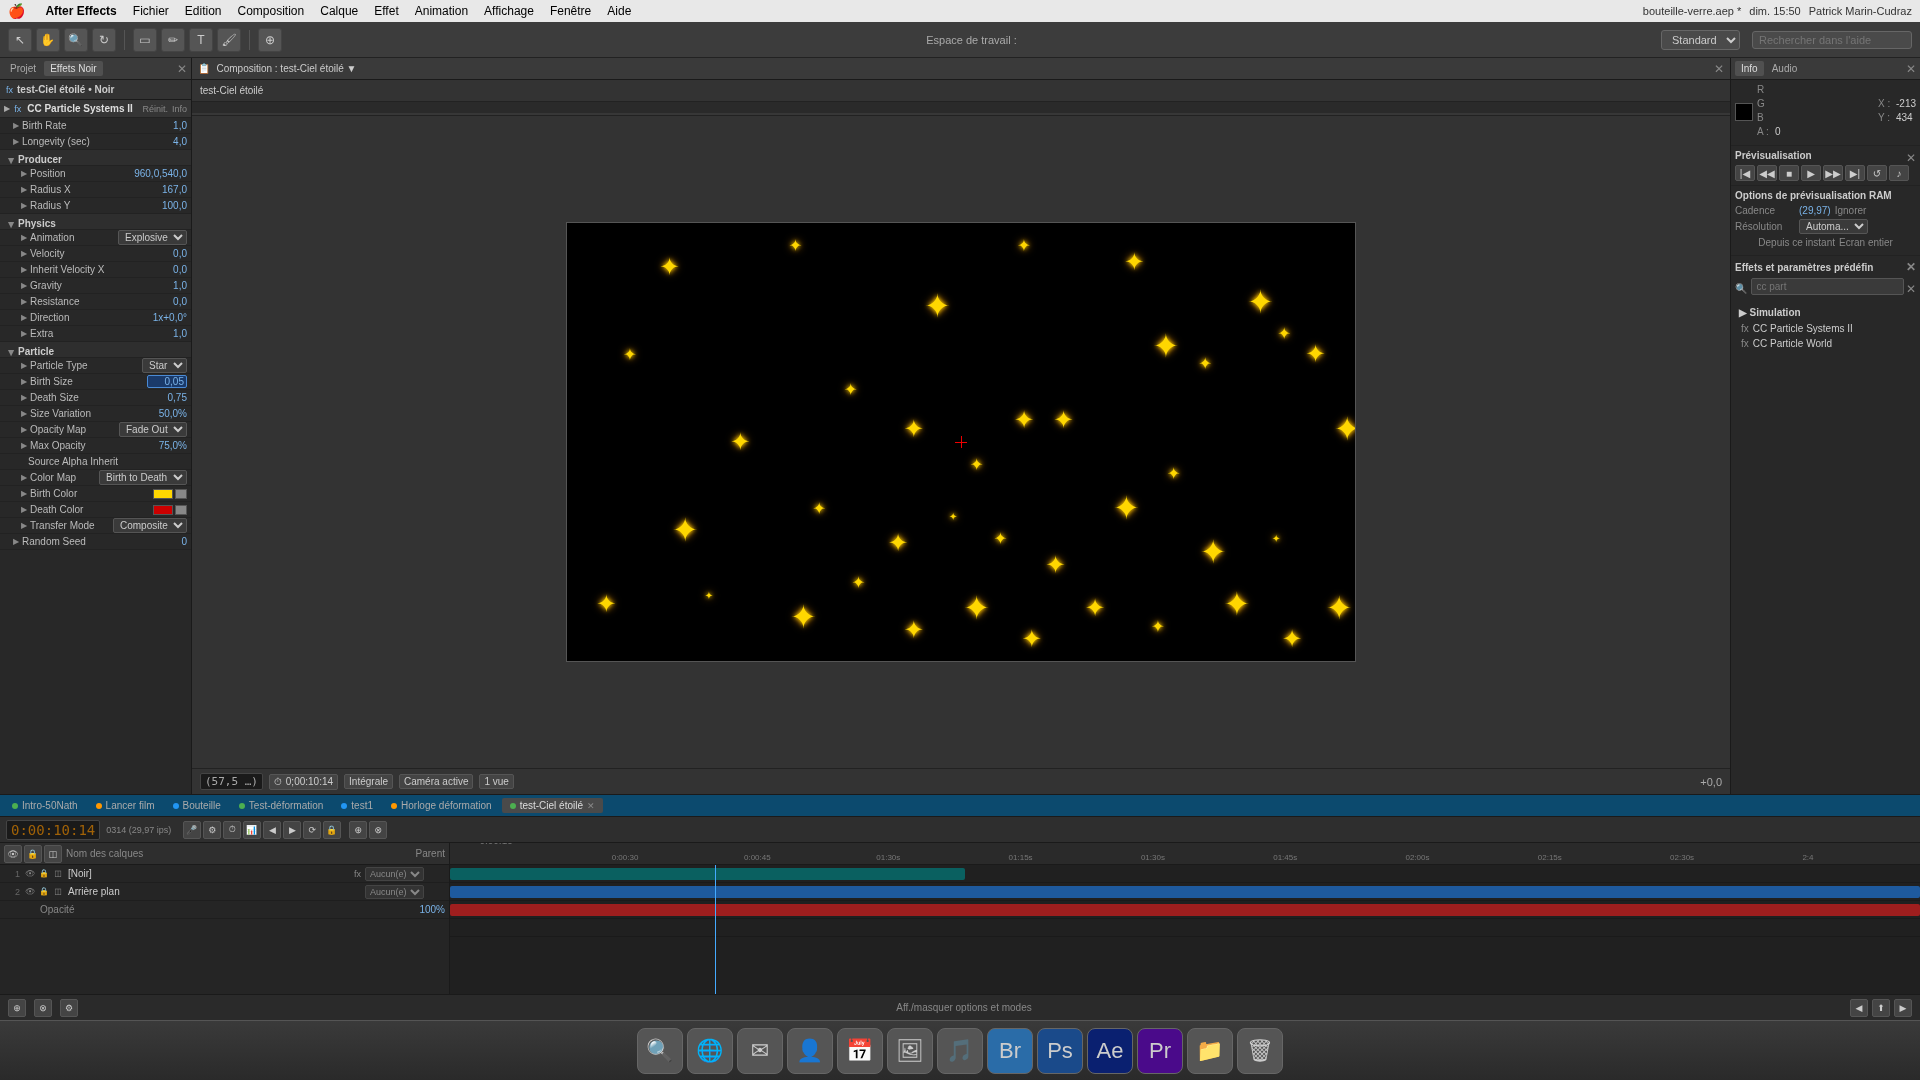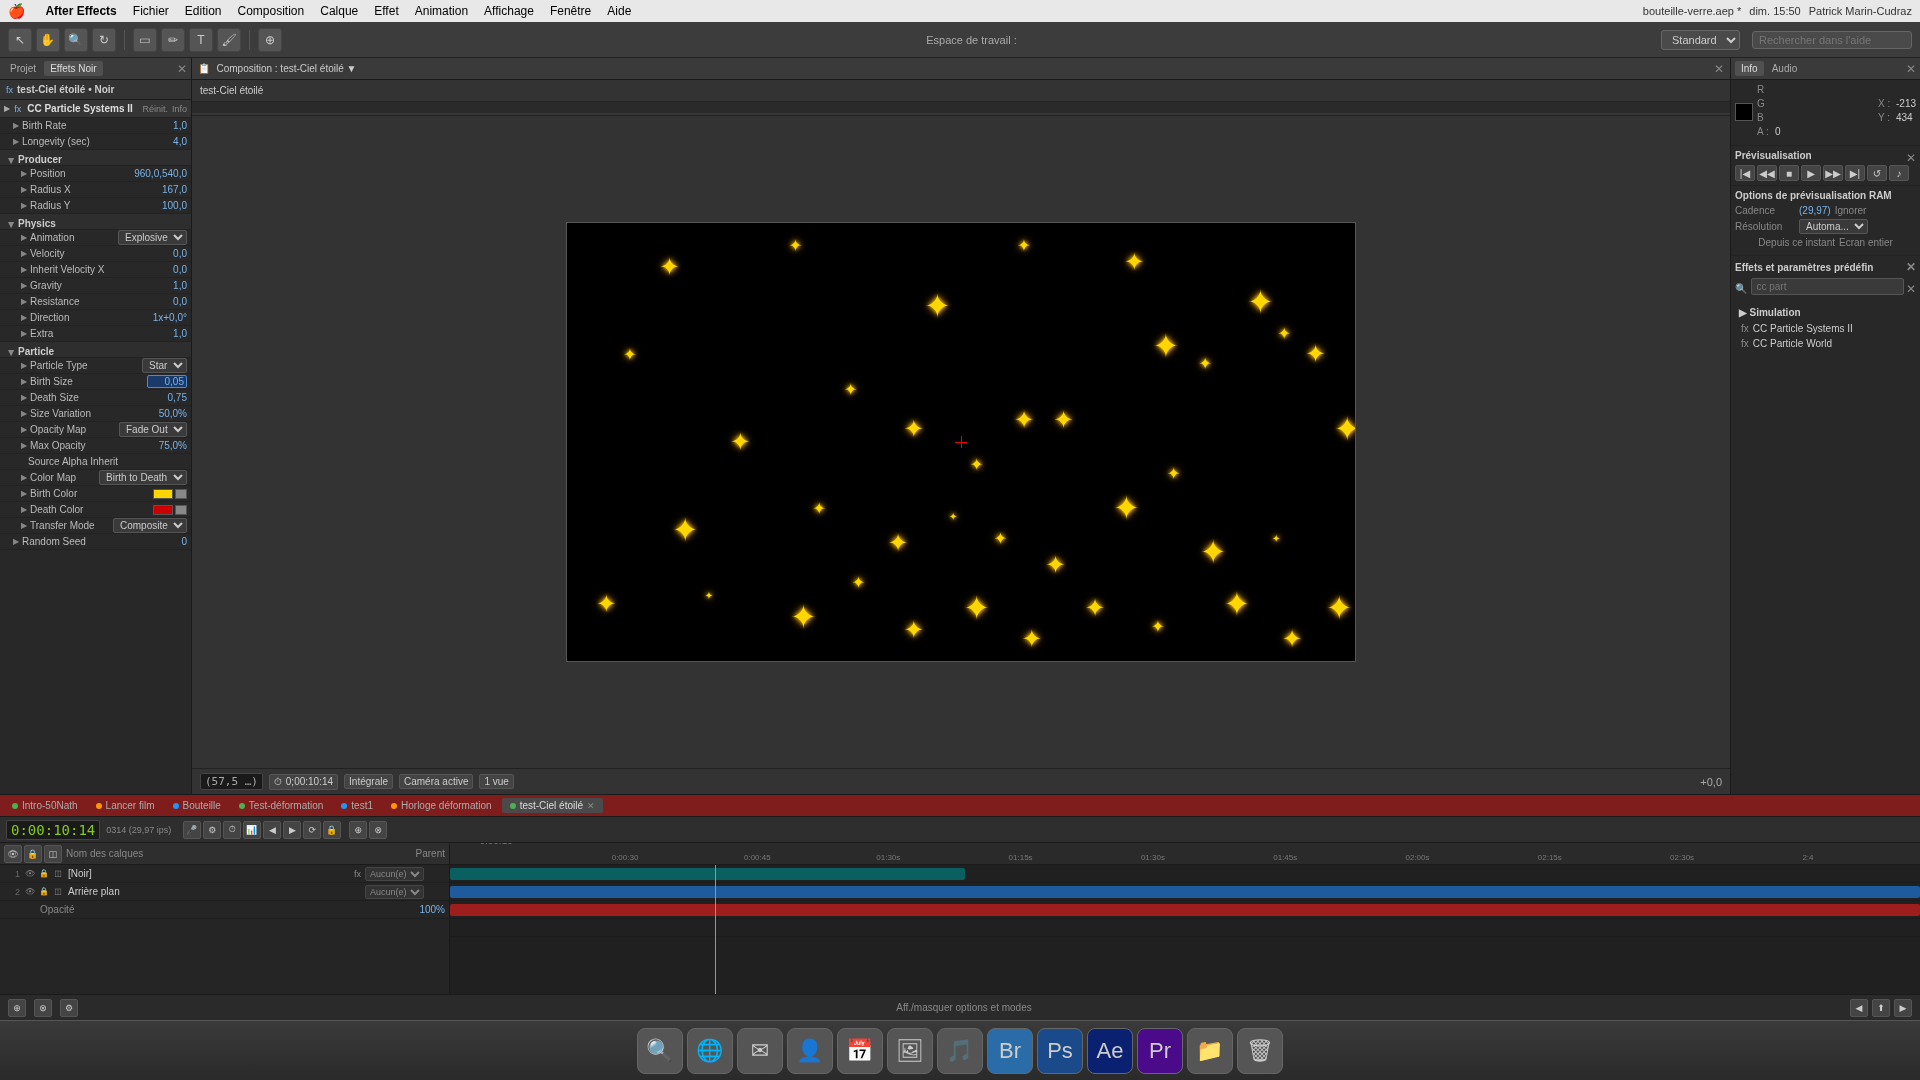--- a/index.html
+++ b/index.html
@@ -444,21 +444,21 @@
       height: 200px;
       background: #252525;
       border-top: 1px solid #1a1a1a;
       display: flex;
       flex-direction: column;
       flex-shrink: 0;
     }
 
     .timeline-tab-bar {
       height: 22px;
-      background: #7f1d1d;
+      background: #0c4a6e;
       display: flex;
       align-items: center;
       padding: 0 4px;
       gap: 2px;
       border-bottom: 1px solid #1a1a1a;
     }
     .timeline-tab {
       font-size: 10px;
       color: #aaa;
       padding: 2px 8px;
@@ -479,21 +479,21 @@
       background: #2e2e2e;
       display: flex;
       align-items: center;
       padding: 0 6px;
       gap: 4px;
       border-bottom: 1px solid #1a1a1a;
       flex-shrink: 0;
     }
     .time-display {
       font-size: 14px;
-      color: #84cc16;
+      color: #a16207;
       font-family: monospace;
       background: #1a1a1a;
       padding: 1px 4px;
       border-radius: 2px;
       border: 1px solid #444;
     }
     .time-sub {
       font-size: 9px; color: #888; margin-left: 2px;
     }
 

